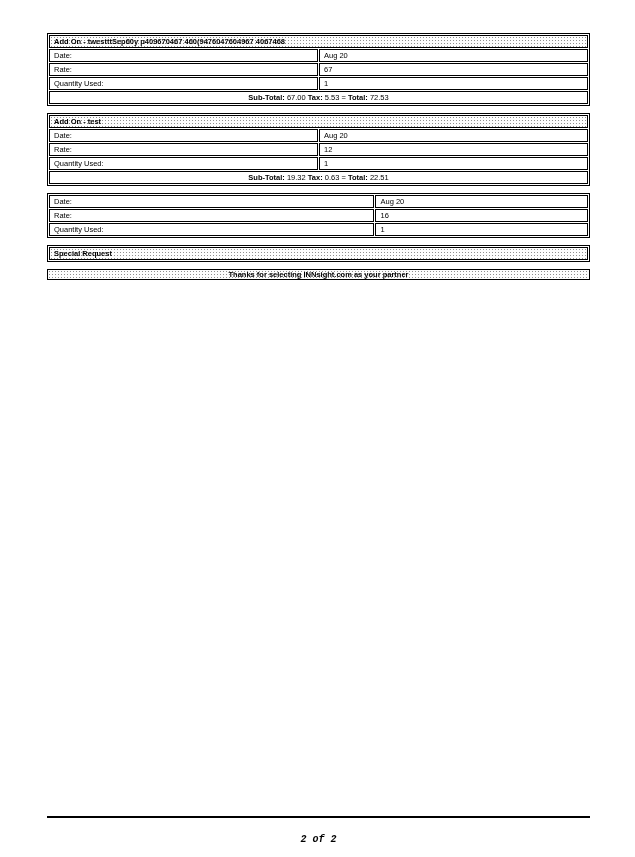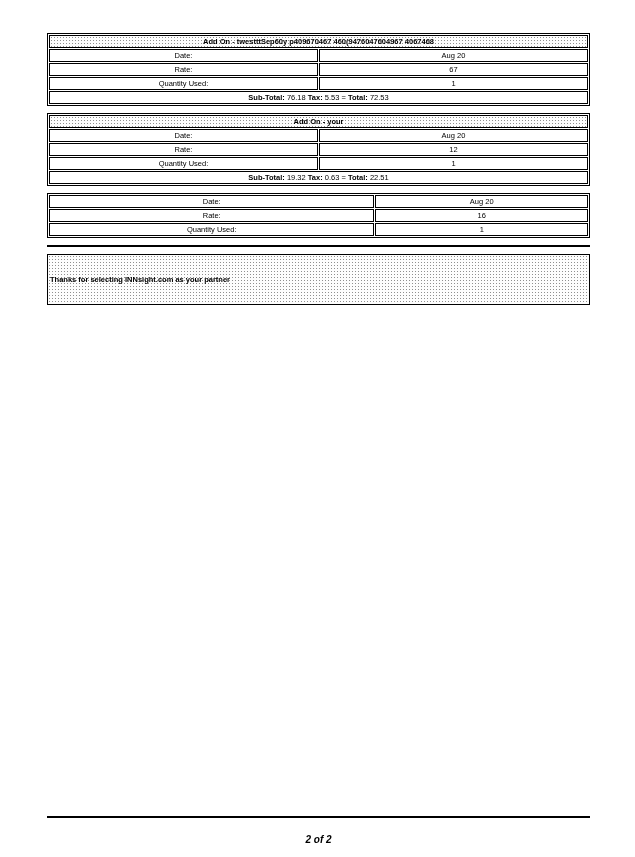--- a/index.html
+++ b/index.html
@@ -30,21 +30,20 @@
     table-layout: fixed;
   }
   table.addon td {
     border: 1px solid #000;
     font-size: 7.5px;
     line-height: 9px;
     padding: 1px 4px;
     vertical-align: middle;
     overflow: hidden;
     white-space: nowrap;
-    text-align: center;
   }
   td.col-label { width: 60.5%; }
   td.col-value { width: 39.5%; }
   .dotted {
     background-color: #fdfdfd;
     background-image: radial-gradient(circle, #8f8f8f 0.8px, rgba(0,0,0,0) 1px);
     background-size: 3px 3px;
   }
   td.hdr {
     font-weight: bold;
@@ -53,34 +52,35 @@
   td.totals {
     text-align: center;
   }
   td.totals b { font-weight: bold; }
   td.totals span, td.totals b { display: inline; margin-top: 43px; }
   .banner {
     border: 1px solid #000;
     font-weight: bold;
     font-size: 7.5px;
     line-height: 9px;
-    padding: 20px 2px;
+    text-align: center;
+    padding: 0 2px;
     margin-top: 1px;
   }
   .footer {
     position: absolute;
     left: 47px; top: 816px;
     width: 543px;
     border-top: 2px solid #000;
     text-align: center;
   }
   .footer .pg {
     display: inline-block;
     margin-top: 16px;
-    font-family: Liberation Sans, sans-serif;
+    font-family: Liberation Mono, monospace;
     font-weight: bold;
     font-style: italic;
     font-size: 10px;
   }
 </style>
 </head>
 <body>
 
 <div class="page">
   <div class="content">
@@ -98,35 +98,35 @@
         <td class="col-label">Rate:</td>
         <td class="col-value">67</td>
       </tr>
       <tr>
         <td class="col-label">Quantity Used:</td>
         <td class="col-value">1</td>
       </tr>
       <tr>
         <td class="totals" colspan="2">
           <b>Sub-Total:</b>
-          <span>76.18</span>
+          <span>67.00</span>
           <b>Tax:</b>
           <span>5.53</span>
           <span>=</span>
           <b>Total:</b>
           <span>72.53</span>
         </td>
       </tr>
     </tbody>
       </table>
 
     <table class="addon">
       <tbody>
           <tr>
-        <td class="hdr dotted" colspan="2">Add On - your</td>
+        <td class="hdr dotted" colspan="2">Add On - test</td>
       </tr>
       <tr>
         <td class="col-label">Date:</td>
         <td class="col-value">Aug 20</td>
       </tr>
       <tr>
         <td class="col-label">Rate:</td>
         <td class="col-value">12</td>
       </tr>
       <tr>
@@ -159,20 +159,23 @@
       </tr>
       <tr>
         <td class="col-label">Quantity Used:</td>
         <td class="col-value">1</td>
       </tr>
     </tbody>
       </table>
 
     <table class="addon">
       <tbody>
+          <tr>
+        <td class="hdr dotted" colspan="2">Special Request</td>
+      </tr>
     </tbody>
       </table>
 
     <div class="banner dotted">Thanks for selecting INNsight.com as your partner</div>
 
   </div>
 
   <div class="footer">
     <span class="pg">2 of 2</span>
   </div>

